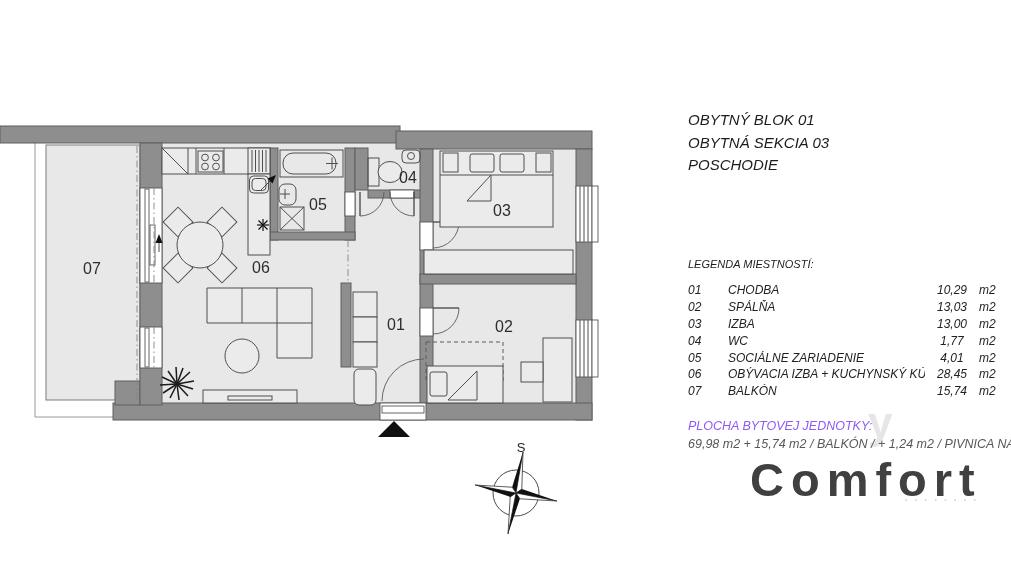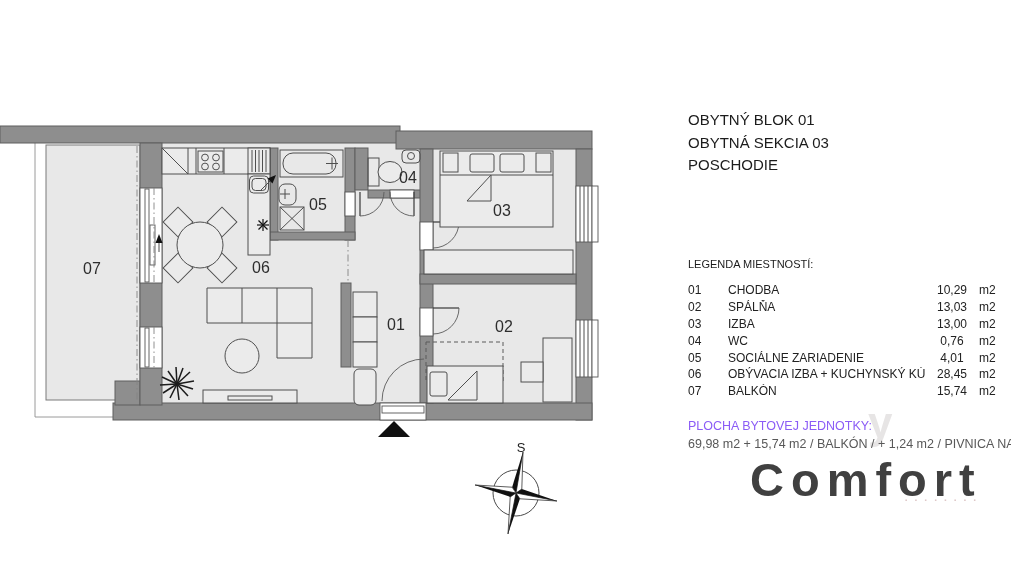--- a/index.html
+++ b/index.html
@@ -1,19 +1,19 @@
 <!DOCTYPE html>
 <html><head>
 <meta charset="utf-8">
 <style>
   html,body{margin:0;padding:0;background:#fff;}
   .stage{position:relative;width:1011px;height:570px;background:#fff;overflow:hidden;
          font-family:"Liberation Sans",sans-serif;}
   
-  .panel{position:absolute;left:688px;top:0;width:323px;height:570px;color:#1c1c1c;}
+  .panel{position:absolute;left:688px;top:0;width:323px;height:570px;color:#1c1c1c;font-style:italic;}
   .hdr{position:absolute;left:0;top:109px;}
   .hdr-line{font-size:15px;line-height:22.5px;white-space:nowrap;}
   .legend-title{position:absolute;left:0;top:258px;font-size:11px;}
   .rooms-table{position:absolute;left:0;top:283px;width:320px;}
   .room-row{display:flex;align-items:baseline;height:16.9px;font-size:12px;color:#222;}
   .col-num{width:40px;}
   .col-name{flex:1;white-space:nowrap;overflow:hidden;}
   .col-area{width:54px;text-align:center;}
   .col-unit{width:29px;text-align:left;}
   .area-title{position:absolute;left:0;top:419px;font-size:12.5px;color:#8b5cf6;white-space:nowrap;}
@@ -286,21 +286,21 @@
       </div>
       <div class="room-row">
         <span class="col-num">03</span>
         <span class="col-name">IZBA</span>
         <span class="col-area">13,00</span>
         <span class="col-unit">m2</span>
       </div>
       <div class="room-row">
         <span class="col-num">04</span>
         <span class="col-name">WC</span>
-        <span class="col-area">0,76</span>
+        <span class="col-area">1,77</span>
         <span class="col-unit">m2</span>
       </div>
       <div class="room-row">
         <span class="col-num">05</span>
         <span class="col-name">SOCIÁLNE ZARIADENIE</span>
         <span class="col-area">4,01</span>
         <span class="col-unit">m2</span>
       </div>
       <div class="room-row">
         <span class="col-num">06</span>

